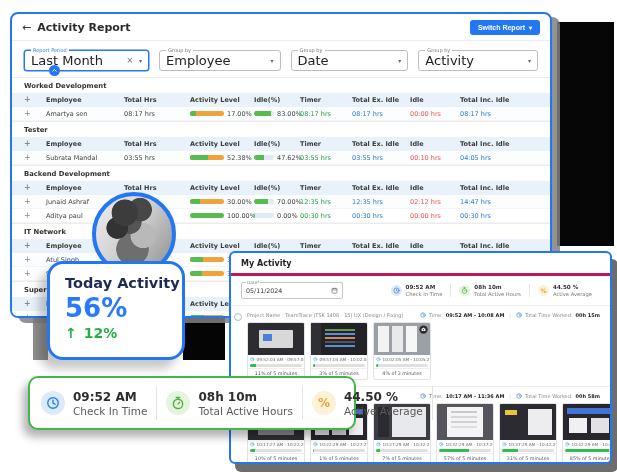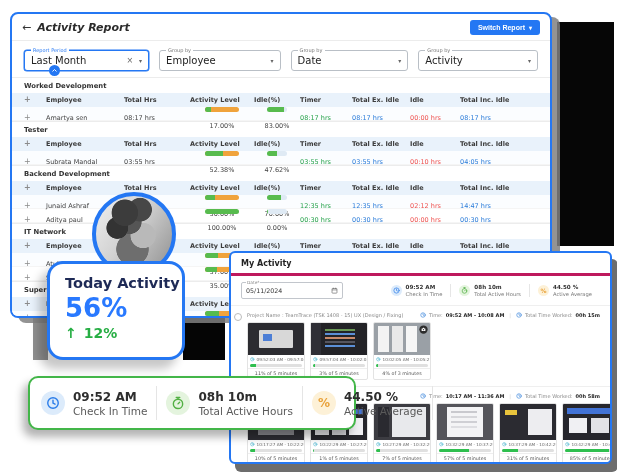--- a/index.html
+++ b/index.html
@@ -8,53 +8,53 @@
   
   #bk-right{left:557px;top:22px;width:57px;height:224px;background:#060606;z-index:0;}
   #bk-patch{left:183px;top:311px;width:42px;height:49px;background:#050505;z-index:0;}
   #bk-gray{left:33px;top:308px;width:15px;height:52px;background:#8f8f8f;z-index:0;}
 
   
   #report-panel{left:10px;top:12px;width:538px;height:302px;background:#fff;border:2px solid #2477f3;
     border-radius:8px;z-index:1;overflow:hidden;box-shadow:8px 5px 0 rgba(128,128,128,.85);}
   #report-header{height:26px;display:flex;align-items:center;padding:0 10px;border-bottom:1px solid #ececec;}
   .back{color:#333;font-size:11px;margin-right:6px;}
-  #report-title{font-size:11px;font-weight:bold;color:#2b2b2b;font-style:italic;}
+  #report-title{font-size:11px;font-weight:bold;color:#2b2b2b;}
   #switch-btn{margin-left:auto;background:#2477f3;color:#fff;font-size:7px;font-weight:bold;border:none;
     border-radius:3px;height:15px;padding:0 8px;display:flex;align-items:center;gap:4px;cursor:pointer;}
   #switch-btn .caret{font-size:6px;}
   #filter-bar{position:relative;display:flex;gap:10px;padding:9px 12px 6px;}
   .filter-field{position:relative;height:19px;border:1px solid #b9bfc6;border-radius:3px;display:flex;
     align-items:center;padding:0 6px;background:#fff;}
   #filter-bar .filter-field:nth-of-type(1){width:122px;}
   #filter-bar .filter-field:nth-of-type(2){width:118px;}
   #filter-bar .filter-field:nth-of-type(3){width:114px;}
   #filter-bar .filter-field:nth-of-type(4){width:116px;}
   .filter-field.active{border-color:#2477f3;box-shadow:0 0 0 .5px #2477f3;}
   .filter-label{position:absolute;top:-4px;left:6px;background:#fff;font-size:5px;color:#777;padding:0 2px;line-height:7px;}
   .active .filter-label{color:#2477f3;}
-  .filter-value{font-size:10px;color:#222;white-space:nowrap;text-align:right;}
+  .filter-value{font-size:13px;color:#222;white-space:nowrap;text-align:right;}
   .filter-clear{margin-left:auto;font-size:8px;color:#666;line-height:8px;}
   .filter-caret{font-size:6px;color:#666;margin-left:6px;}
   .filter-field:not(.active) .filter-caret{margin-left:auto;}
   .filter-badge{position:absolute;left:37px;top:24px;width:11px;height:11px;border-radius:50%;
     background:#2477f3;display:flex;align-items:center;justify-content:center;z-index:3;}
   .filter-badge svg{width:7px;height:7px;display:block;}
 
   
   #report-table{font-size:6.5px;color:#444;}
   .sec-title{padding:4px 12px 3px;font-weight:bold;color:#333;font-size:6.8px;border-top:1px solid #ececec;background:#fff;}
   .t-row{display:grid;grid-template-columns:26px 78px 66px 64px 46px 52px 58px 50px 1fr;
     align-items:center;height:13px;padding-left:8px;}
   .t-head{background:#e9f2fb;height:14px;font-weight:bold;color:#3c3c3c;}
   .t-body{border-bottom:1px solid #f5f5f5;background:#fff;}
   .t-body:nth-child(odd){background:#fbfdff;}
   .cell-plus{color:#8a8a8a;font-size:8px;padding-left:4px;line-height:8px;}
   .green{color:#27a24b;}.blue{color:#2b7cd9;}.red{color:#ef5350;}
-  .bar-wrap{display:flex;align-items:center;gap:10px;flex-direction:column;}
+  .bar-wrap{display:flex;align-items:center;gap:3px;}
   .abar{width:34px;height:4.5px;border-radius:3px;background:#f0a33c;overflow:hidden;flex:0 0 auto;}
   .abar i{display:block;height:100%;background:#57bb4e;}
   .ibar{width:20px;height:4.5px;border-radius:3px;background:#dfeaf4;overflow:hidden;flex:0 0 auto;}
   .ibar i{display:block;height:100%;background:#57bb4e;}
 
   
   #avatar{left:92px;top:192px;width:76px;height:76px;border-radius:50%;border:4px solid #2477f3;z-index:2;
     background:
       radial-gradient(circle at 38% 22%, #3c3c3c 0 17%, transparent 18%),
       radial-gradient(circle at 58% 18%, #474747 0 15%, transparent 16%),

